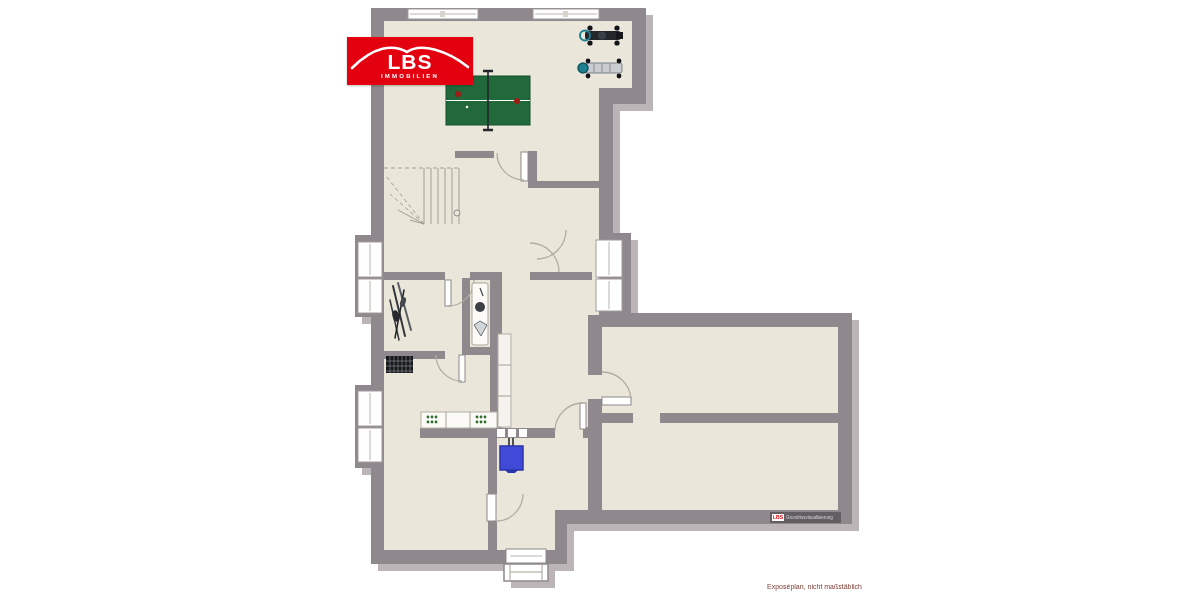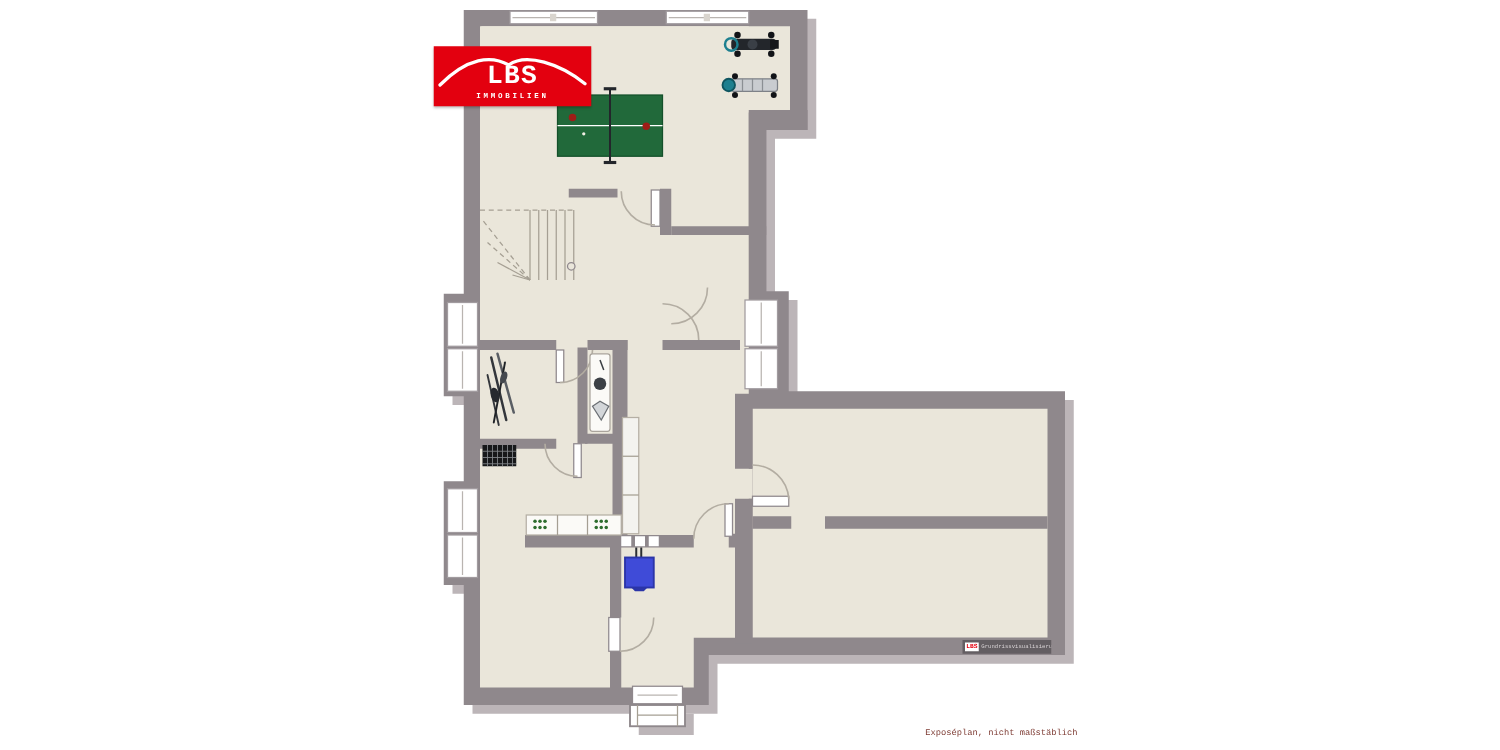--- a/index.html
+++ b/index.html
@@ -1,17 +1,17 @@
 <!DOCTYPE html>
 <html style="--page_bg: #ffffff; --wall: #8f888c; --shadow: #bcb5b8; --floor: #eae6da; --accent_red: #e3000f; --table_green: #21693a; --box_blue: #3f4bd8; --machine_teal: #1d7f8f; --caption: #7d3b33;"><head>
 <meta charset="utf-8">
 <style>
   html,body{margin:0;padding:0;background:#fff;}
   #canvas{position:relative;width:1190px;height:600px;background:var(--page_bg,#fff);overflow:hidden;
-          font-family:Liberation Mono, monospace;}
+          font-family:Liberation Sans, sans-serif;}
   #plan-svg{position:absolute;left:0;top:0;}
   
   .wall{fill:var(--wall,#8f888c);}
   .shadow{fill:var(--shadow,#bcb5b8);}
   .floor{fill:var(--floor,#eae6da);}
   .win{fill:#ffffff;stroke:#a19b9f;stroke-width:1;}
   .winline{stroke:#b9b4b0;stroke-width:1;fill:none;}
   .arc{stroke:#b3ada2;stroke-width:1.3;fill:none;}
   .leaf{fill:#ffffff;stroke:#8f888c;stroke-width:1;}
   .thin{stroke:#a59f93;stroke-width:1;fill:none;}

